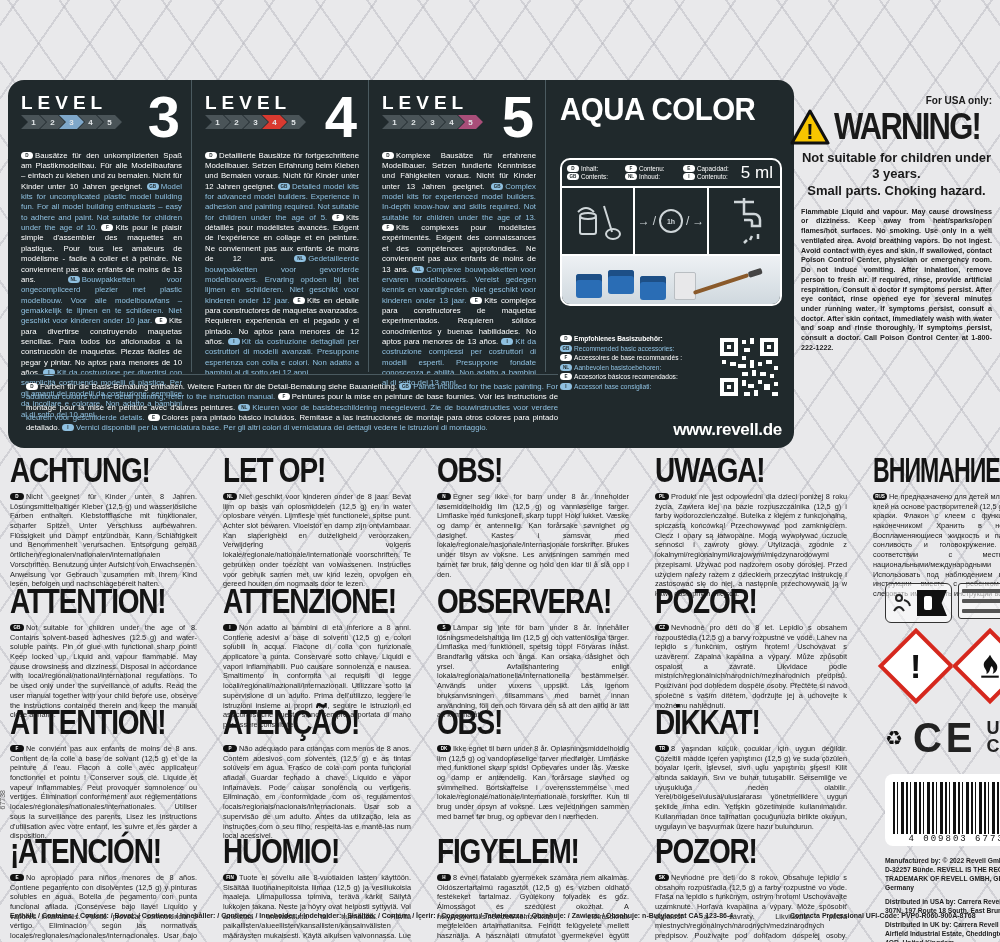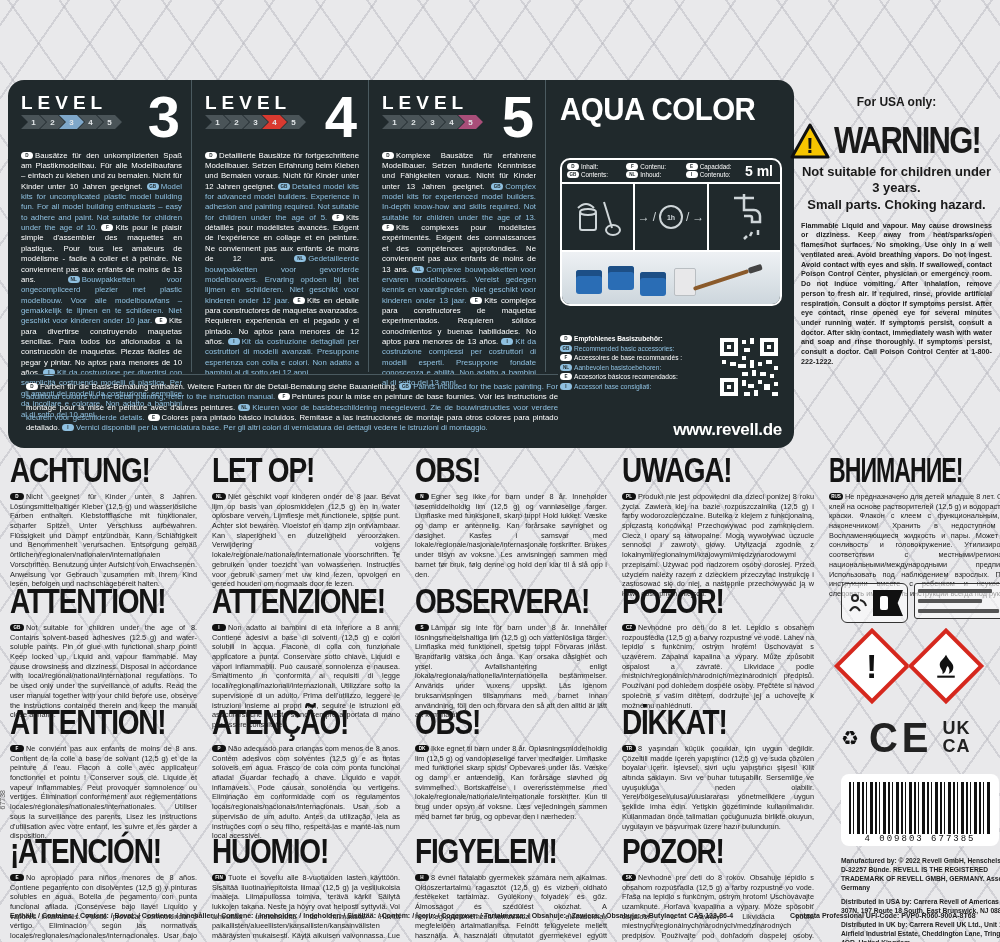--- a/index.html
+++ b/index.html
@@ -32,21 +32,21 @@
   .seg-p .en,.seg-p .nl,.seg-p .it{color:#8fc0e0;}
   .licon{display:inline-block;min-width:10px;padding:0 1px;height:7px;line-height:7px;border-radius:4px;
     background:currentColor;font-size:4.6px;text-align:center;vertical-align:1px;margin-right:2px;}
   .licon b{color:#20292c;font-weight:bold;}
   
   .aquacol{grid-row:1/3;grid-column:4;padding:10px 12px 8px 14px;display:flex;flex-direction:column;gap:20px;}
   .aqua-title{font-size:31px;font-weight:900;letter-spacing:-.5px;margin:2px 0 10px;transform:scaleX(.95);transform-origin:0 50%;white-space:nowrap;}
   .aqua-box{border:2px solid #fff;border-radius:10px;overflow:hidden;}
   .abox-head{display:flex;align-items:center;border-bottom:2px solid #fff;padding:3px 5px;gap:6px;}
   .abox-lblgrp{font-size:6.3px;line-height:1.25;flex:1;}
-  .abox-vol{font-size:14px;font-weight:bold;white-space:nowrap;padding-right:2px;}
+  .abox-vol{font-size:17px;font-weight:normal;white-space:nowrap;padding-right:2px;}
   .picto-row{display:flex;height:66px;}
   .picto{flex:1;display:flex;align-items:center;justify-content:center;color:#cfd6d9;border-right:2px solid #fff;gap:2px;}
   .picto:last-child{border-right:none;}
   .mixwrap{display:flex;align-items:center;gap:3px;font-size:12px;color:#cfd6d9;}
   .clock1h{width:20px;height:20px;border:2px solid #cfd6d9;border-radius:50%;display:flex;align-items:center;justify-content:center;font-size:7px;font-weight:bold;}
   .photo{border-top:2px solid #fff;position:relative;overflow:hidden;}
   .photo1{height:58px;background:linear-gradient(180deg,#eef1f4,#c9d3da);}
   .photo2{height:64px;background:linear-gradient(180deg,#dfe7ee,#9fb4c4);}
   .pot{position:absolute;width:26px;height:24px;background:#2a6db5;border-radius:3px;box-shadow:inset 0 6px 0 #1d4f86;}
   .jar{position:absolute;width:20px;height:26px;background:#e8e8ea;border:1px solid #b9bec2;border-radius:2px;}
@@ -56,30 +56,30 @@
   .acc-row{display:flex;margin-top:8px;gap:8px;}
   .acc-lines{font-size:6.6px;line-height:1.45;flex:1;}
   .acc-lines div{white-space:nowrap;}
   .acc-de{font-weight:bold;color:#fff;}
   .acc-b{color:#8fc0e0;}
   .acc-w{color:#fff;}
   .qr{width:66px;height:66px;background:#20292c;flex:none;}
   .site{font-size:17px;font-weight:bold;text-align:right;letter-spacing:-.3px;}
   
   .usa{position:absolute;left:801px;top:95px;width:191px;color:#1a1a1a;}
-  .usa-for{text-align:center;font-weight:bold;font-size:12px;margin-bottom:11px;}
+  .usa-for{text-align:right;font-weight:bold;font-size:10px;margin-bottom:0;}
   .usa-head{display:flex;align-items:center;justify-content:center;gap:4px;}
   .usa-title{font-size:36px;font-weight:900;letter-spacing:-2px;transform:scaleX(.86);transform-origin:0 50%;white-space:nowrap;}
   .usa-sub{font-weight:bold;font-size:13px;text-align:center;white-space:pre-line;margin:2px 0 8px;line-height:1.25;}
   .usa-body{font-size:7.2px;line-height:1.35;text-align:justify;font-weight:bold;color:#222;}
   .tri{width:40px;height:36px;flex:none;}
   
   .warnings{position:absolute;left:10px;top:452px;width:982px;display:grid;
     grid-template-columns:187px 188px 192px 192px 1fr;
-    grid-template-rows:131px 121px 129px 108px;column-gap:15px;}
+    grid-template-rows:131px 121px 129px 108px;column-gap:26px;}
   .warn h2{font-size:35px;font-weight:900;letter-spacing:-1.5px;margin:0 0 5px;transform:scaleX(.8);
     transform-origin:0 50%;white-space:nowrap;color:#141414;line-height:1;}
   .warn.small h2{transform:scaleX(.66);}
   .warn p{font-size:7.35px;line-height:1.32;text-align:justify;margin:0;color:#1c1c1c;}
   .wicon{display:inline-block;min-width:10px;padding:0 2px;height:7px;line-height:7px;border-radius:4px;
     background:#111;color:#fff;font-size:4.6px;font-weight:bold;text-align:center;vertical-align:1px;margin-right:2px;}
   
   .rail{grid-column:5;grid-row:2/5;position:relative;padding-left:12px;}
   .lblrow{display:flex;gap:6px;align-items:flex-start;}
   .lblbox{border:1px solid #333;border-radius:6px;height:34px;display:flex;align-items:center;padding:2px 4px;gap:3px;background:rgba(255,255,255,.55);}

